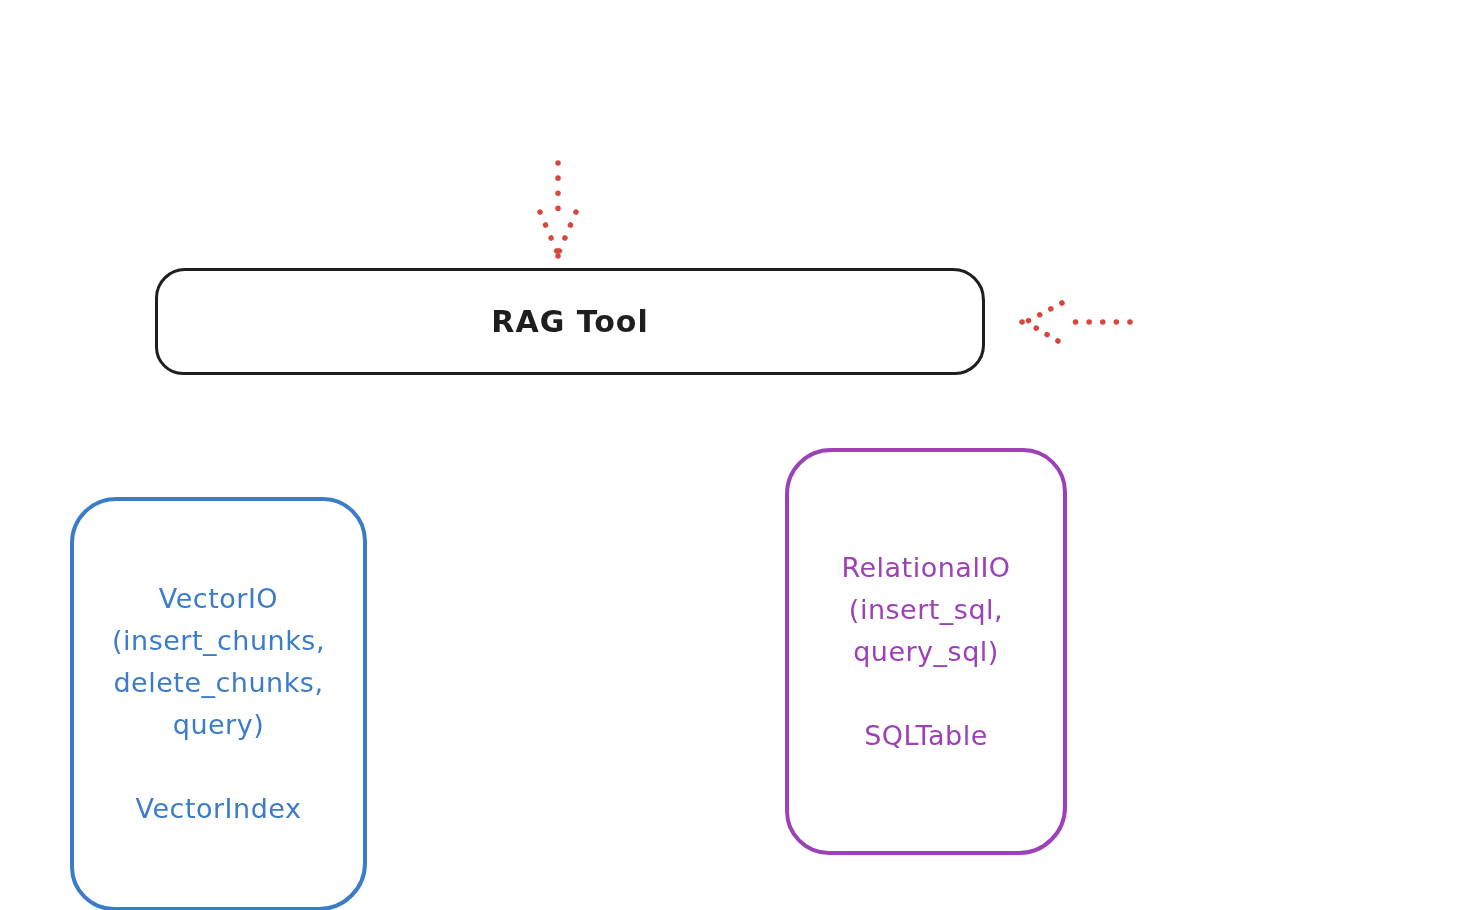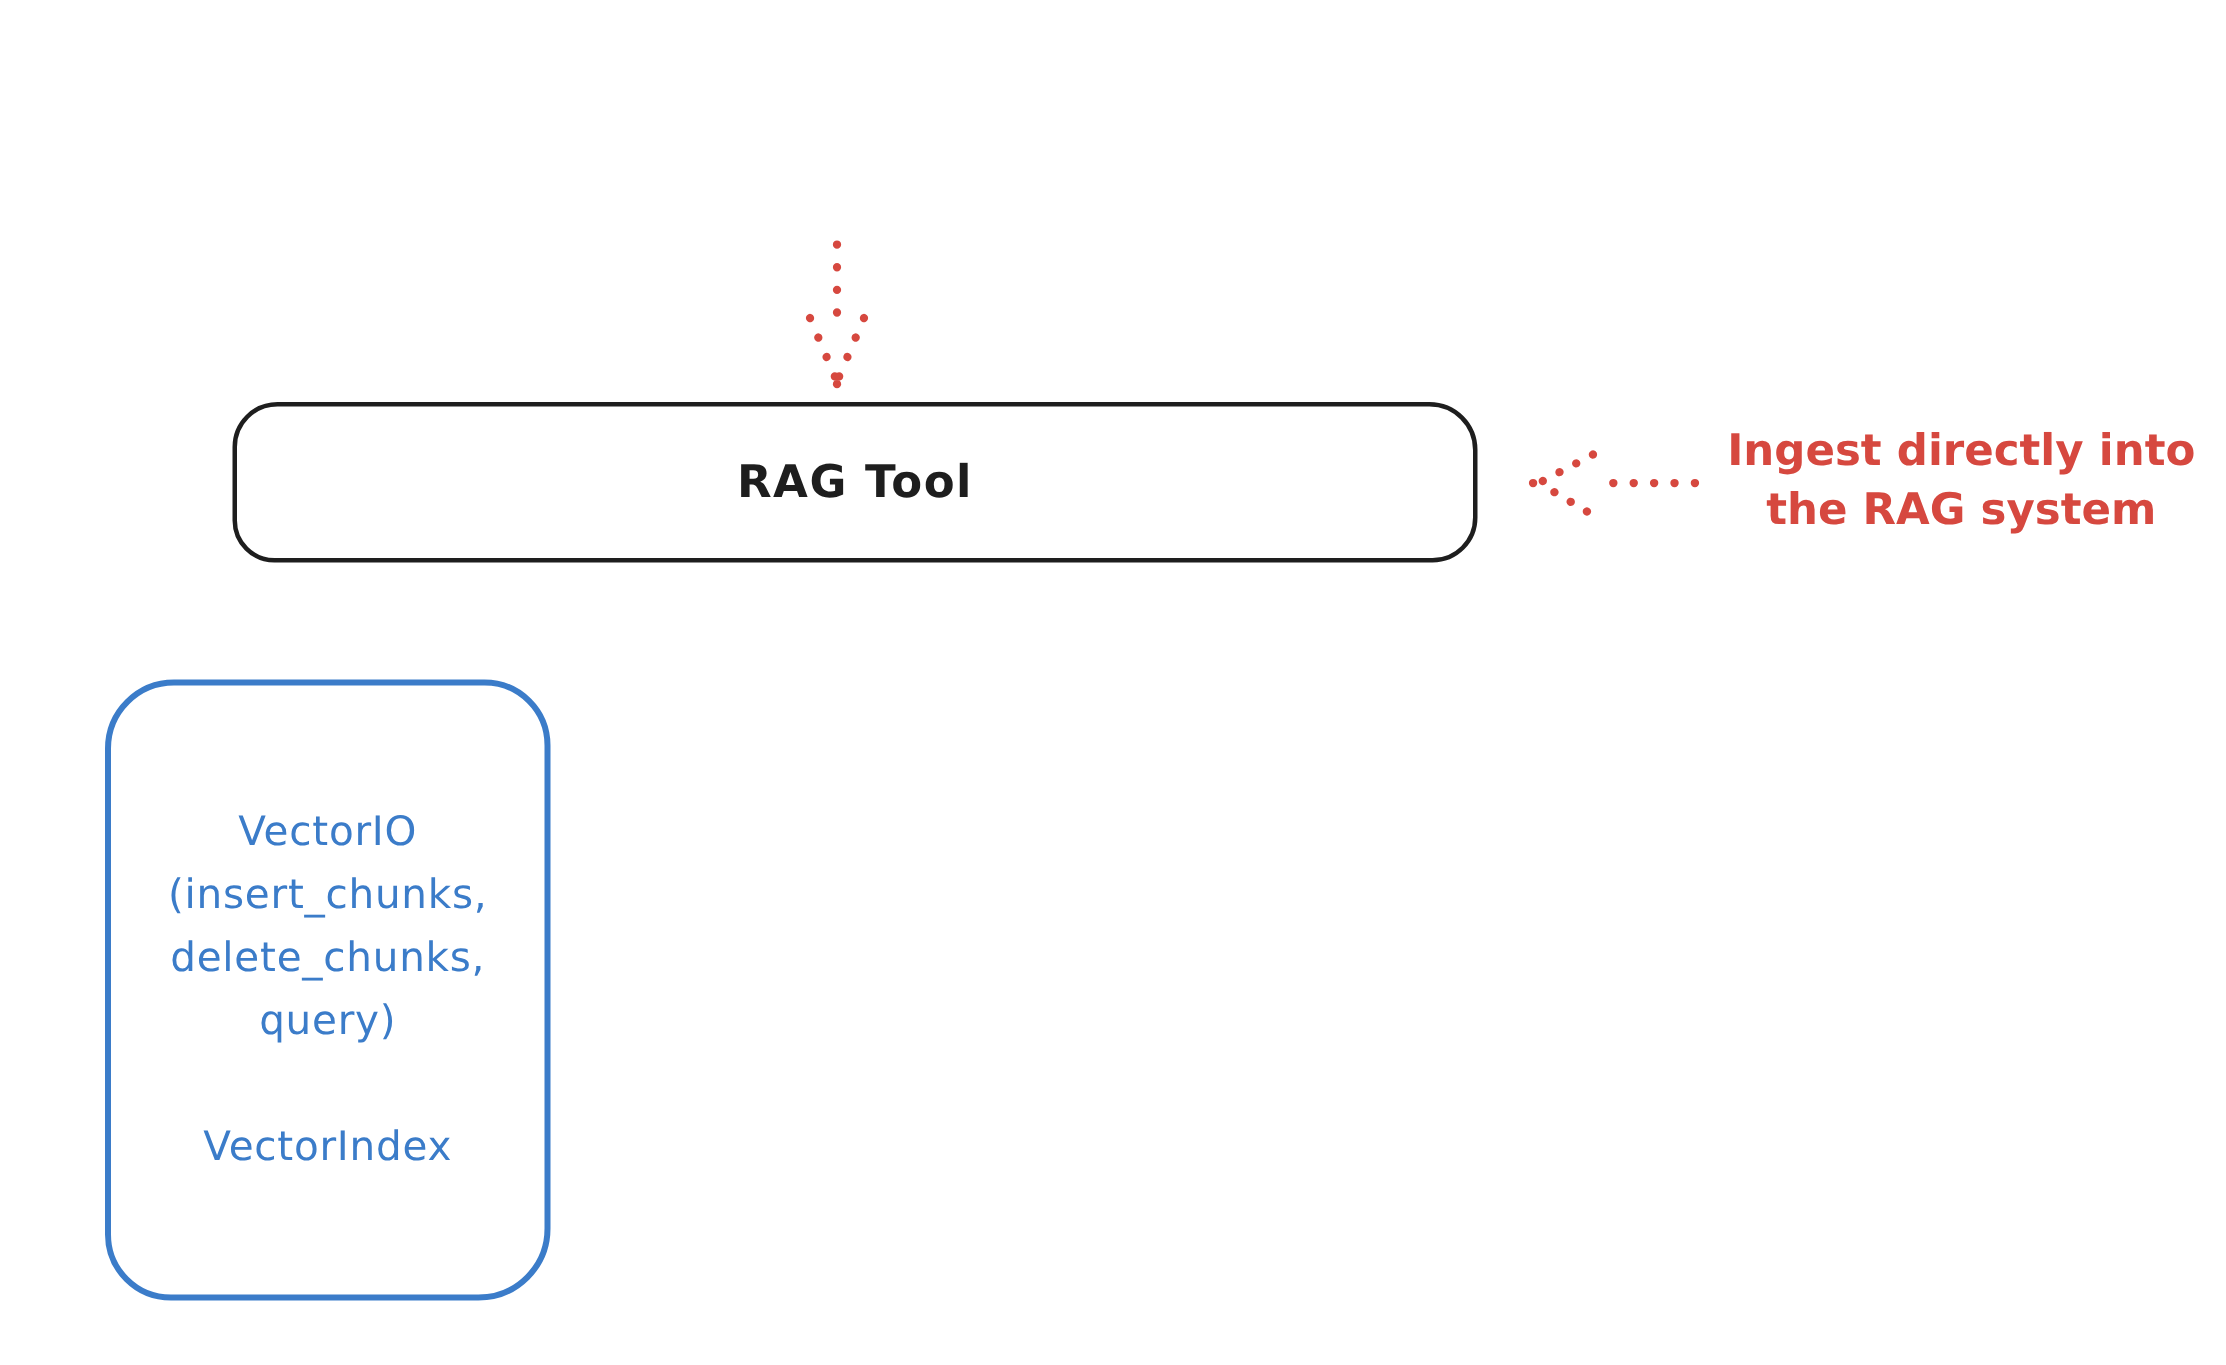--- a/index.html
+++ b/index.html
@@ -93,27 +93,32 @@
     <span>RAG Tool</span>
   </div>
 
   <svg class="arrow-svg arrow-h" width="130" height="52" viewBox="0 0 130 52" xmlns="http://www.w3.org/2000/svg">
     <path d="M118 26 L52 26" stroke-width="5.5" stroke-dasharray="0.1 13.5"></path>
     <path d="M50 7 L14 26" stroke-width="5.5" stroke-dasharray="0.1 12.5"></path>
     <path d="M46 45 L14 26" stroke-width="5.5" stroke-dasharray="0.1 12.5"></path>
     <path d="M10 26 L10.2 26" stroke-width="5.5" stroke-dasharray="0.1 12"></path>
   </svg>
 
-  <div class="annotation">Ingest directly into
-the RAG system</div>
 
-  <div class="box provider-box p0" style="border-color: rgb(59, 124, 201);">
+  <div class="box provider-box p0" style="border-color: rgb(59, 124, 201); margin-top: 44px;">
     <div class="provider-text" style="color: rgb(59, 124, 201);">VectorIO
 (insert_chunks,
 delete_chunks,
 query)
 
 VectorIndex</div>
   </div>
 
 
+  <div class="box provider-box p2" style="border-color: rgb(156, 65, 184);">
+    <div class="provider-text" style="color: rgb(156, 65, 184);">RelationalIO
+(insert_sql,
+query_sql)
+
+SQLTable</div>
+  </div>
 
 </div>
 
 </body></html>

